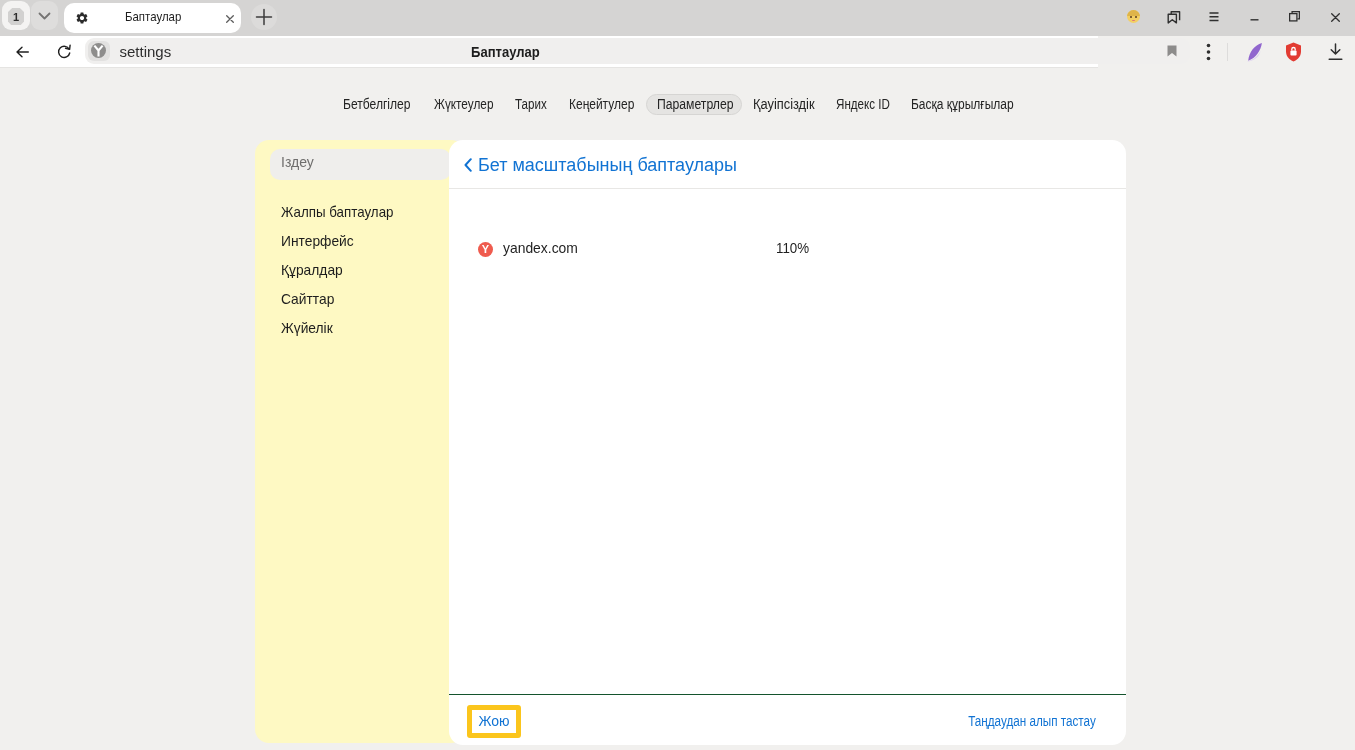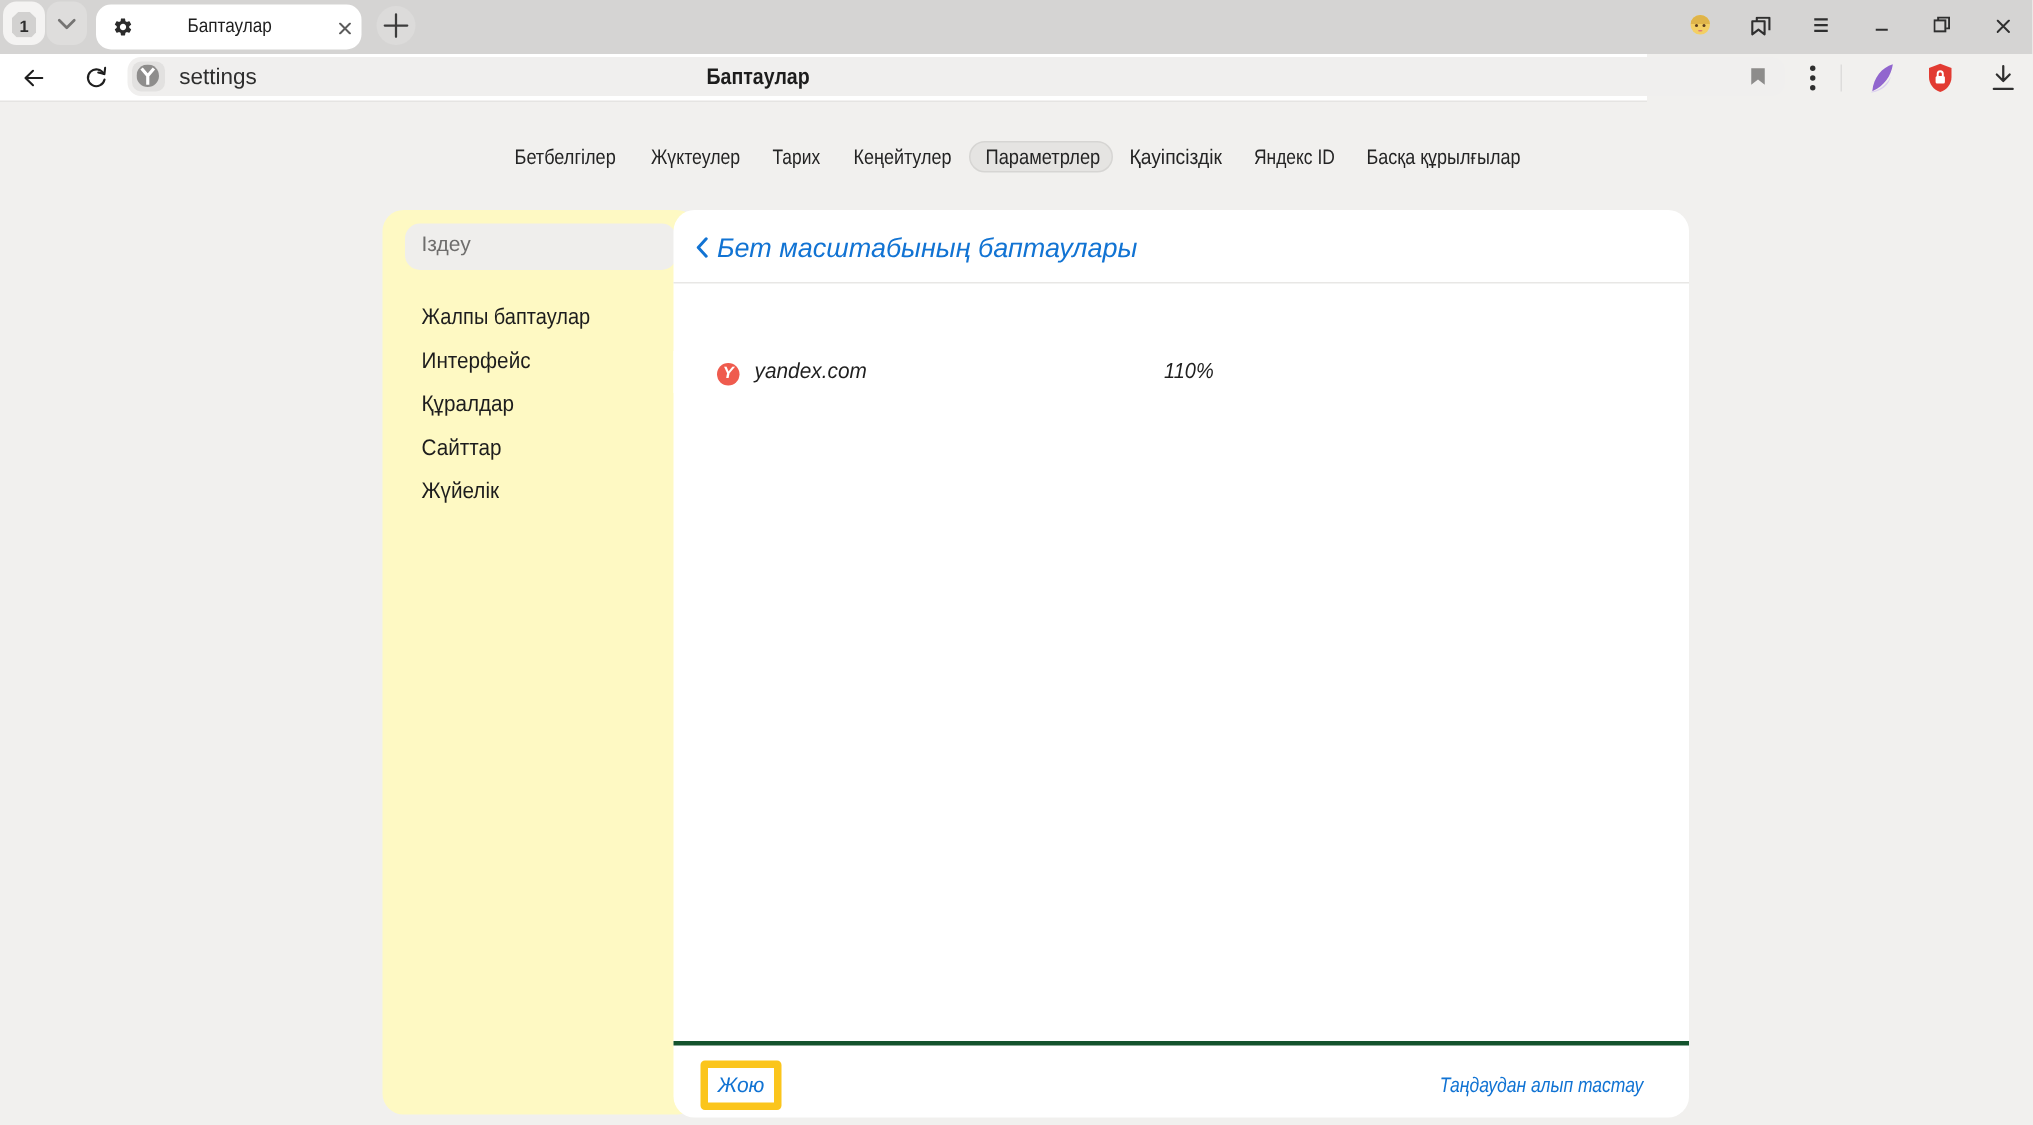--- a/index.html
+++ b/index.html
@@ -27,31 +27,31 @@
   
   .navitem { position:absolute; top:96.5px; font-size:14px; line-height:14px; color:#242424; white-space:nowrap; transform-origin:0 0; }
   #navpill { position:absolute; left:645.8px; top:93.7px; width:96.4px; height:21px; background:#e5e4e2; border:1px solid #d6d5d3; border-radius:10.5px; }
 
   
   #sidecard { position:absolute; left:231px; top:140px; width:210px; height:603px; background:#fef9c3; border-radius:14px;margin-left:24px; }
   #search { position:absolute; left:15px; top:8.5px; width:181px; height:31px; background:#efeeec; border-radius:10px;
     font-size:14px; color:#6f6e6d; line-height:27px; padding-left:11px; }
   .sideitem { position:absolute; left:26px; font-size:15px; line-height:15px; color:#1d1d1d; white-space:nowrap; transform-origin:0 0; }
 
-  #maincard { position:absolute; left:449px; top:140px; width:676.5px; height:605px; background:#ffffff; border-radius:14px;font-style:italic; }
+  #maincard { position:absolute; left:449px; top:140px; width:676.5px; height:605px; background:#ffffff; border-radius:14px; }
   #hdr { position:absolute; left:0; top:0; width:676.5px; height:49px; border-bottom:1px solid #e8e7e5; }
   #hdrtxt { position:absolute; left:29px; top:16px; font-size:18px; line-height:18px; color:#1173d3; white-space:nowrap; }
   #row1 { position:absolute; left:0; top:65px; width:676.5px; height:28.5px; background:#e9e8e7; }
   #row2 { position:absolute; left:0; top:93.5px; width:676.5px; height:28px; background:#ffffff; }
   .site { position:absolute; left:53.7px; top:7px; font-size:14.5px; line-height:14.5px; color:#1f1f1f; white-space:nowrap; transform-origin:0 0; }
   .pct  { position:absolute; left:326.5px; top:7px; font-size:14.5px; line-height:14.5px; color:#1f1f1f; white-space:nowrap; transform-origin:0 0; }
   #checkbox { position:absolute; left:30px; top:7px; width:14px; height:14px; background:#fcd236; border-radius:4px; }
   #ycircle { position:absolute; left:29px; top:8px; width:15px; height:15px; background:#ef5b4e; border-radius:50%;
     color:#fff; font-size:11px; font-weight:bold; text-align:center; line-height:15px; }
-  #footer { position:absolute; left:0; top:554px; width:676.5px; height:51px; border-top:3px solid #14532d; }
+  #footer { position:absolute; left:0; top:554px; width:676.5px; height:51px; border-top:1px solid #14532d; }
   #delbtn { position:absolute; left:18px; top:9.5px; width:54px; height:33px; border:5px solid #fbc51c; border-radius:3px;
     background:#fff; color:#1173d3; font-size:14px; text-align:center; line-height:22px; }
   #unsel { position:absolute; right:30px; top:19px; font-size:14px; line-height:14px; color:#1173d3; white-space:nowrap; transform-origin:100% 0; }
 </style>
 </head>
 <body>
 
 <div id="tabstrip">
   <div id="grpbtn">
       <div id="grpbadge"></div>

